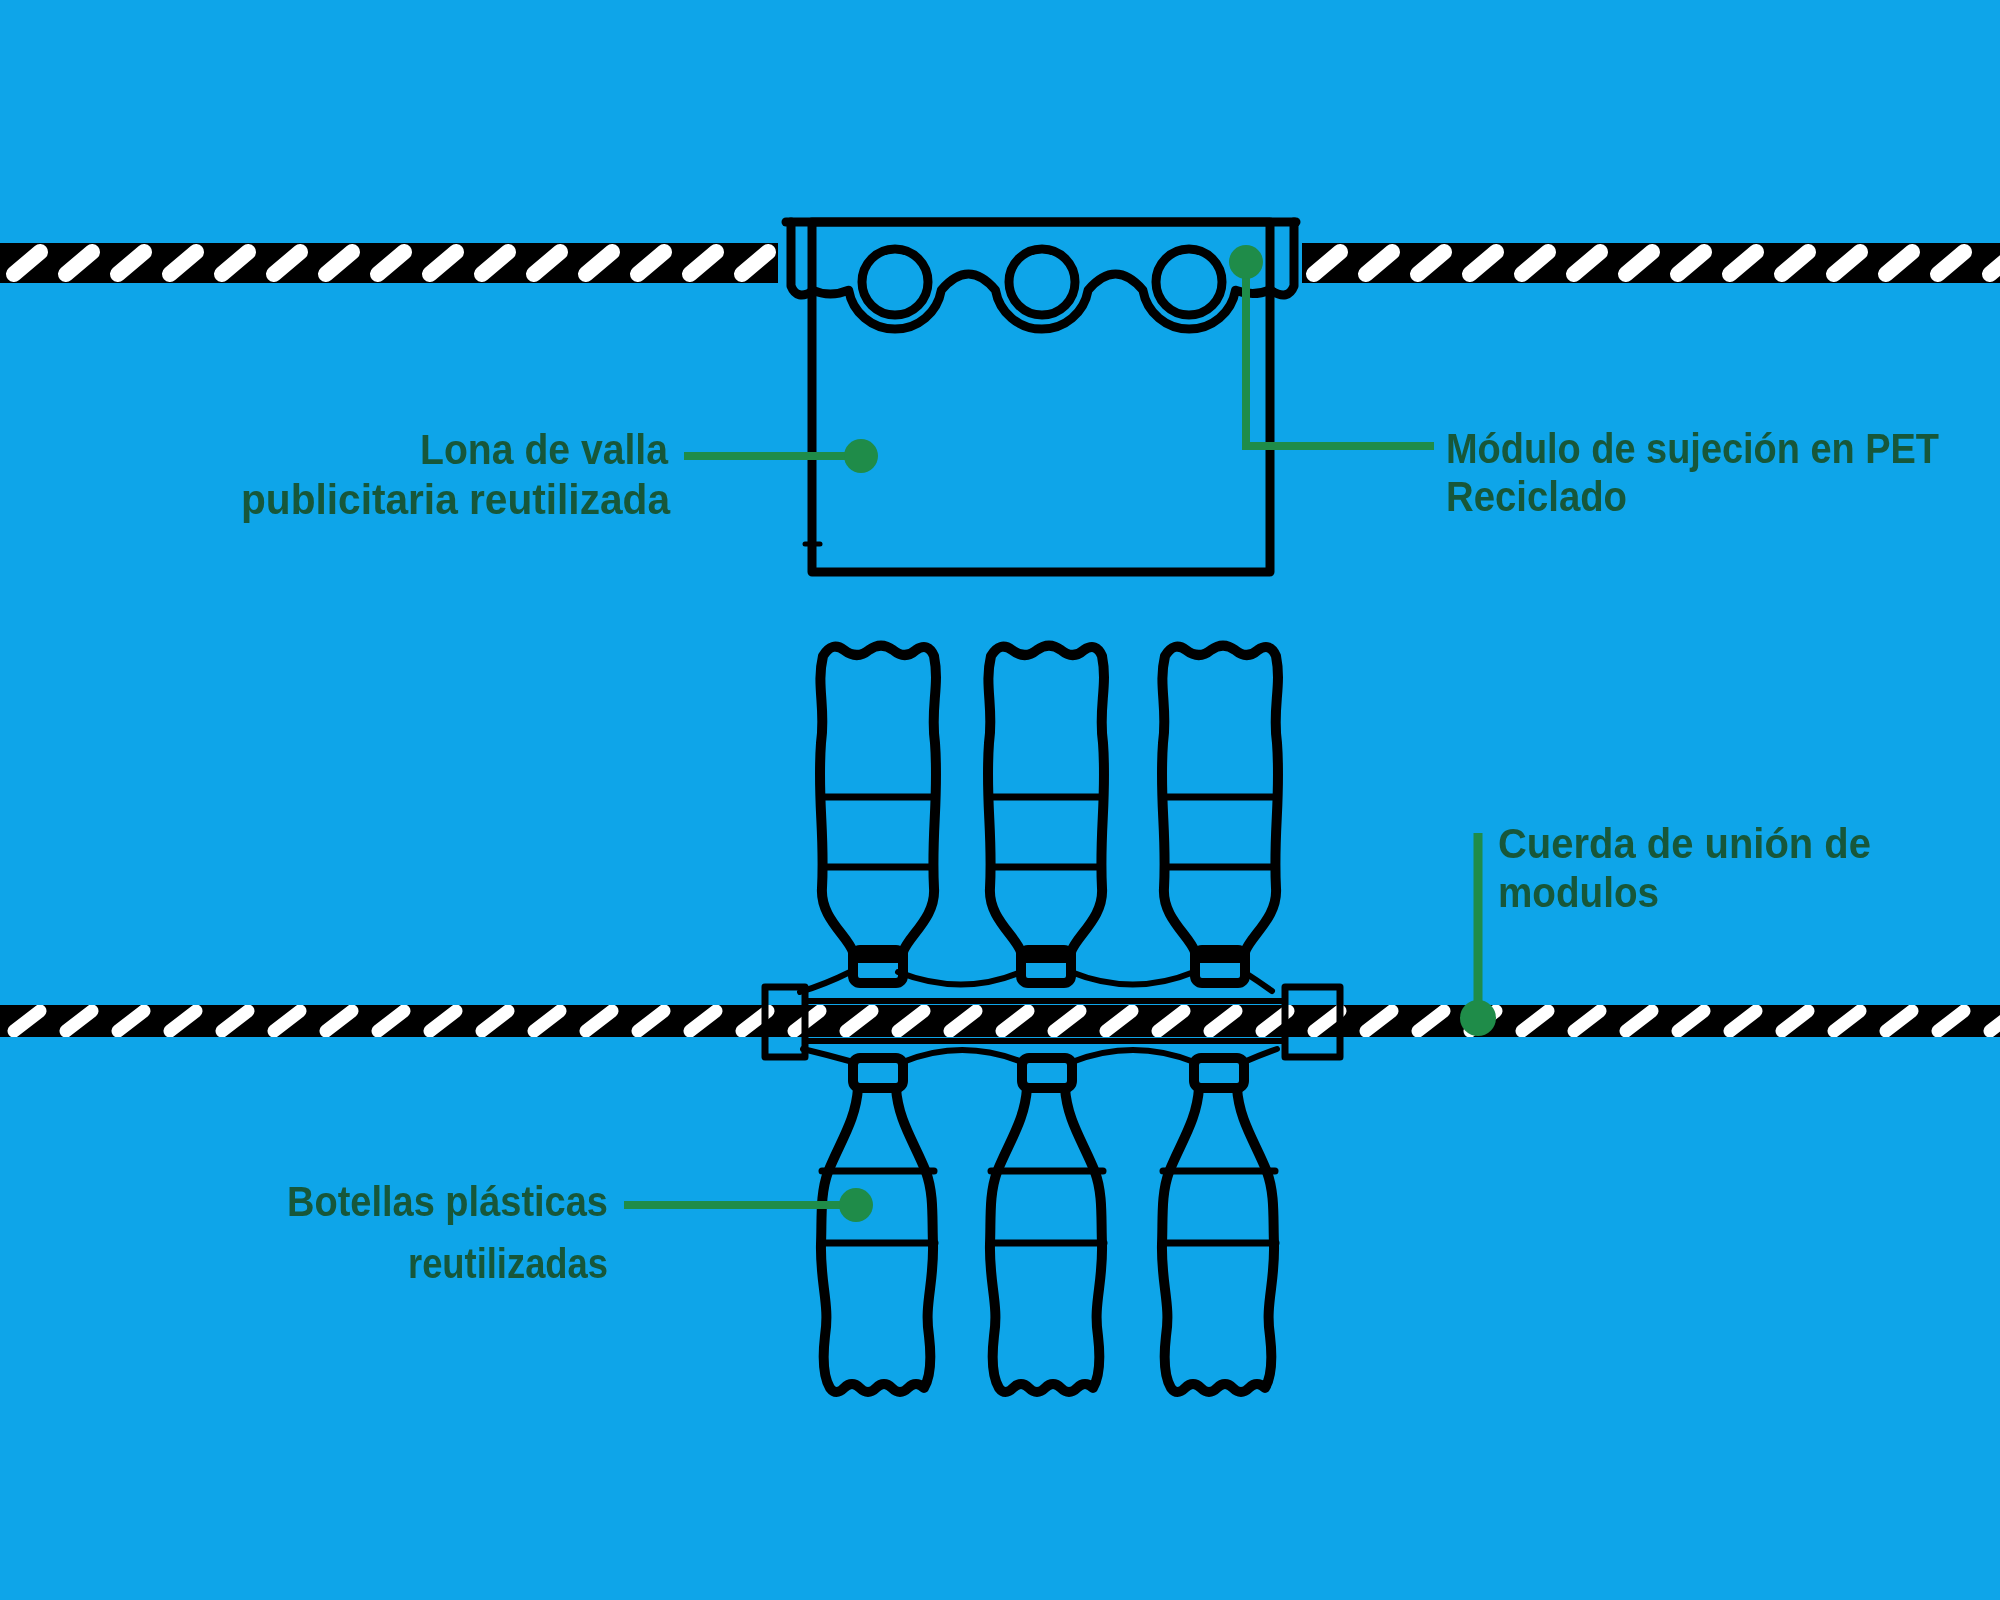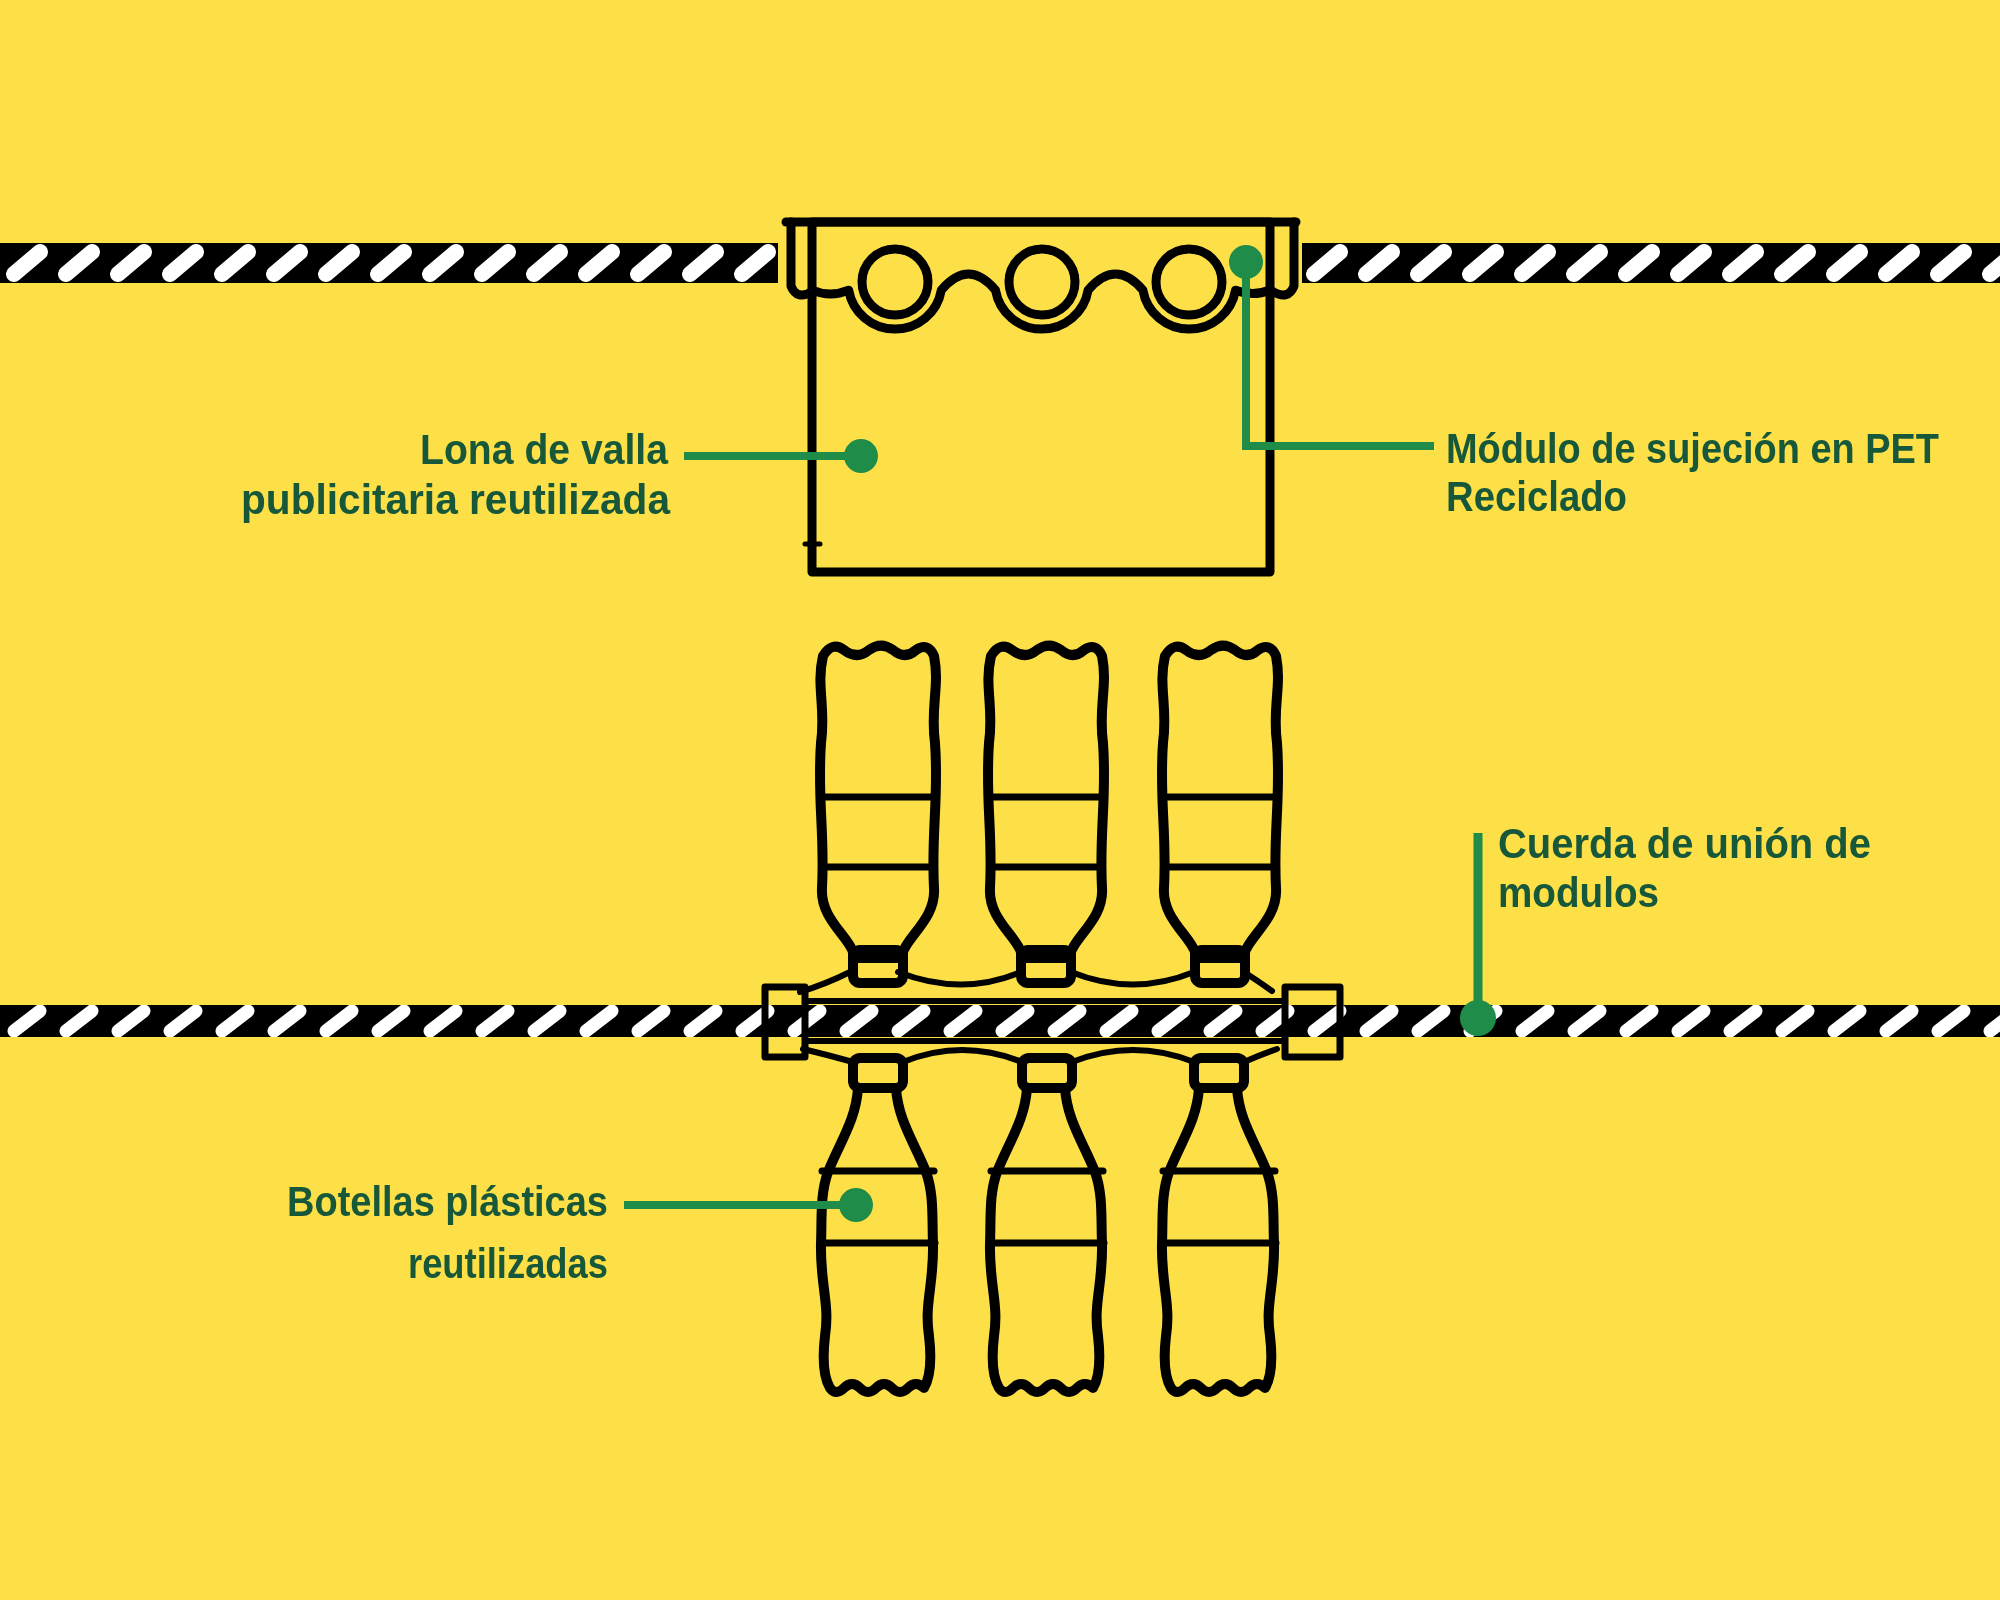--- a/index.html
+++ b/index.html
@@ -1,19 +1,19 @@
 <!DOCTYPE html>
 <html><head>
 <meta charset="utf-8">
 <style>
   html,body{margin:0;padding:0;background:#ffffff;}
   .stage{
     position:relative;
     width:2000px;height:1600px;
-    background:#fde047;
+    background:#0ea5e9;
     font-family:"Liberation Sans", sans-serif;
     overflow:hidden;
   }
   svg{display:block;}
   .label-text{
     font-family:"Liberation Sans", sans-serif;
     font-weight:bold;
     font-size:42px;
     fill:#17573a;
   }

